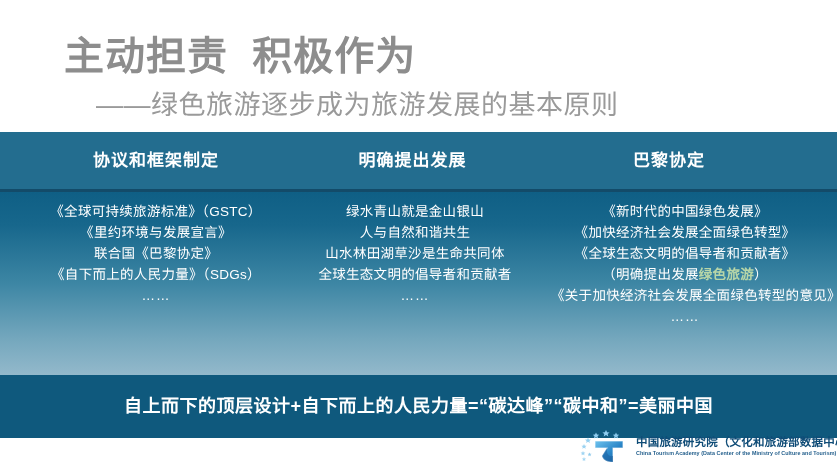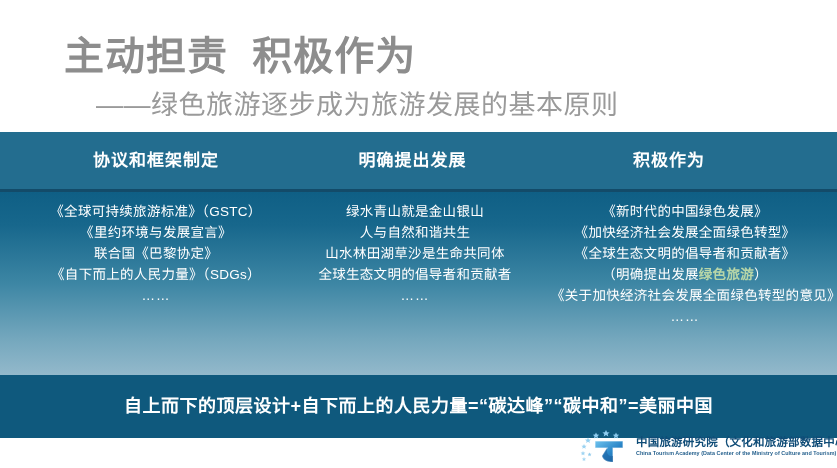--- a/index.html
+++ b/index.html
@@ -186,21 +186,21 @@
   <div class="title-block">
     <h1 class="main-title">主动担责  积极作为</h1>
     <h2 class="sub-title">——绿色旅游逐步成为旅游发展的基本原则</h2>
   </div>
 
   <div class="table-wrap">
 
     <div class="table-header">
       <div class="hcell c1">协议和框架制定</div>
       <div class="hcell c2">明确提出发展</div>
-      <div class="hcell c3">积极作为</div>
+      <div class="hcell c3">巴黎协定</div>
     </div>
 
     <div class="table-body">
 
       <div class="bcell c1">
         <div class="line">《全球可持续旅游标准》（GSTC）</div>
         <div class="line">《里约环境与发展宣言》</div>
         <div class="line">联合国《巴黎协定》</div>
         <div class="line">《自下而上的人民力量》（SDGs）</div>
         <div class="line dots">……</div>

